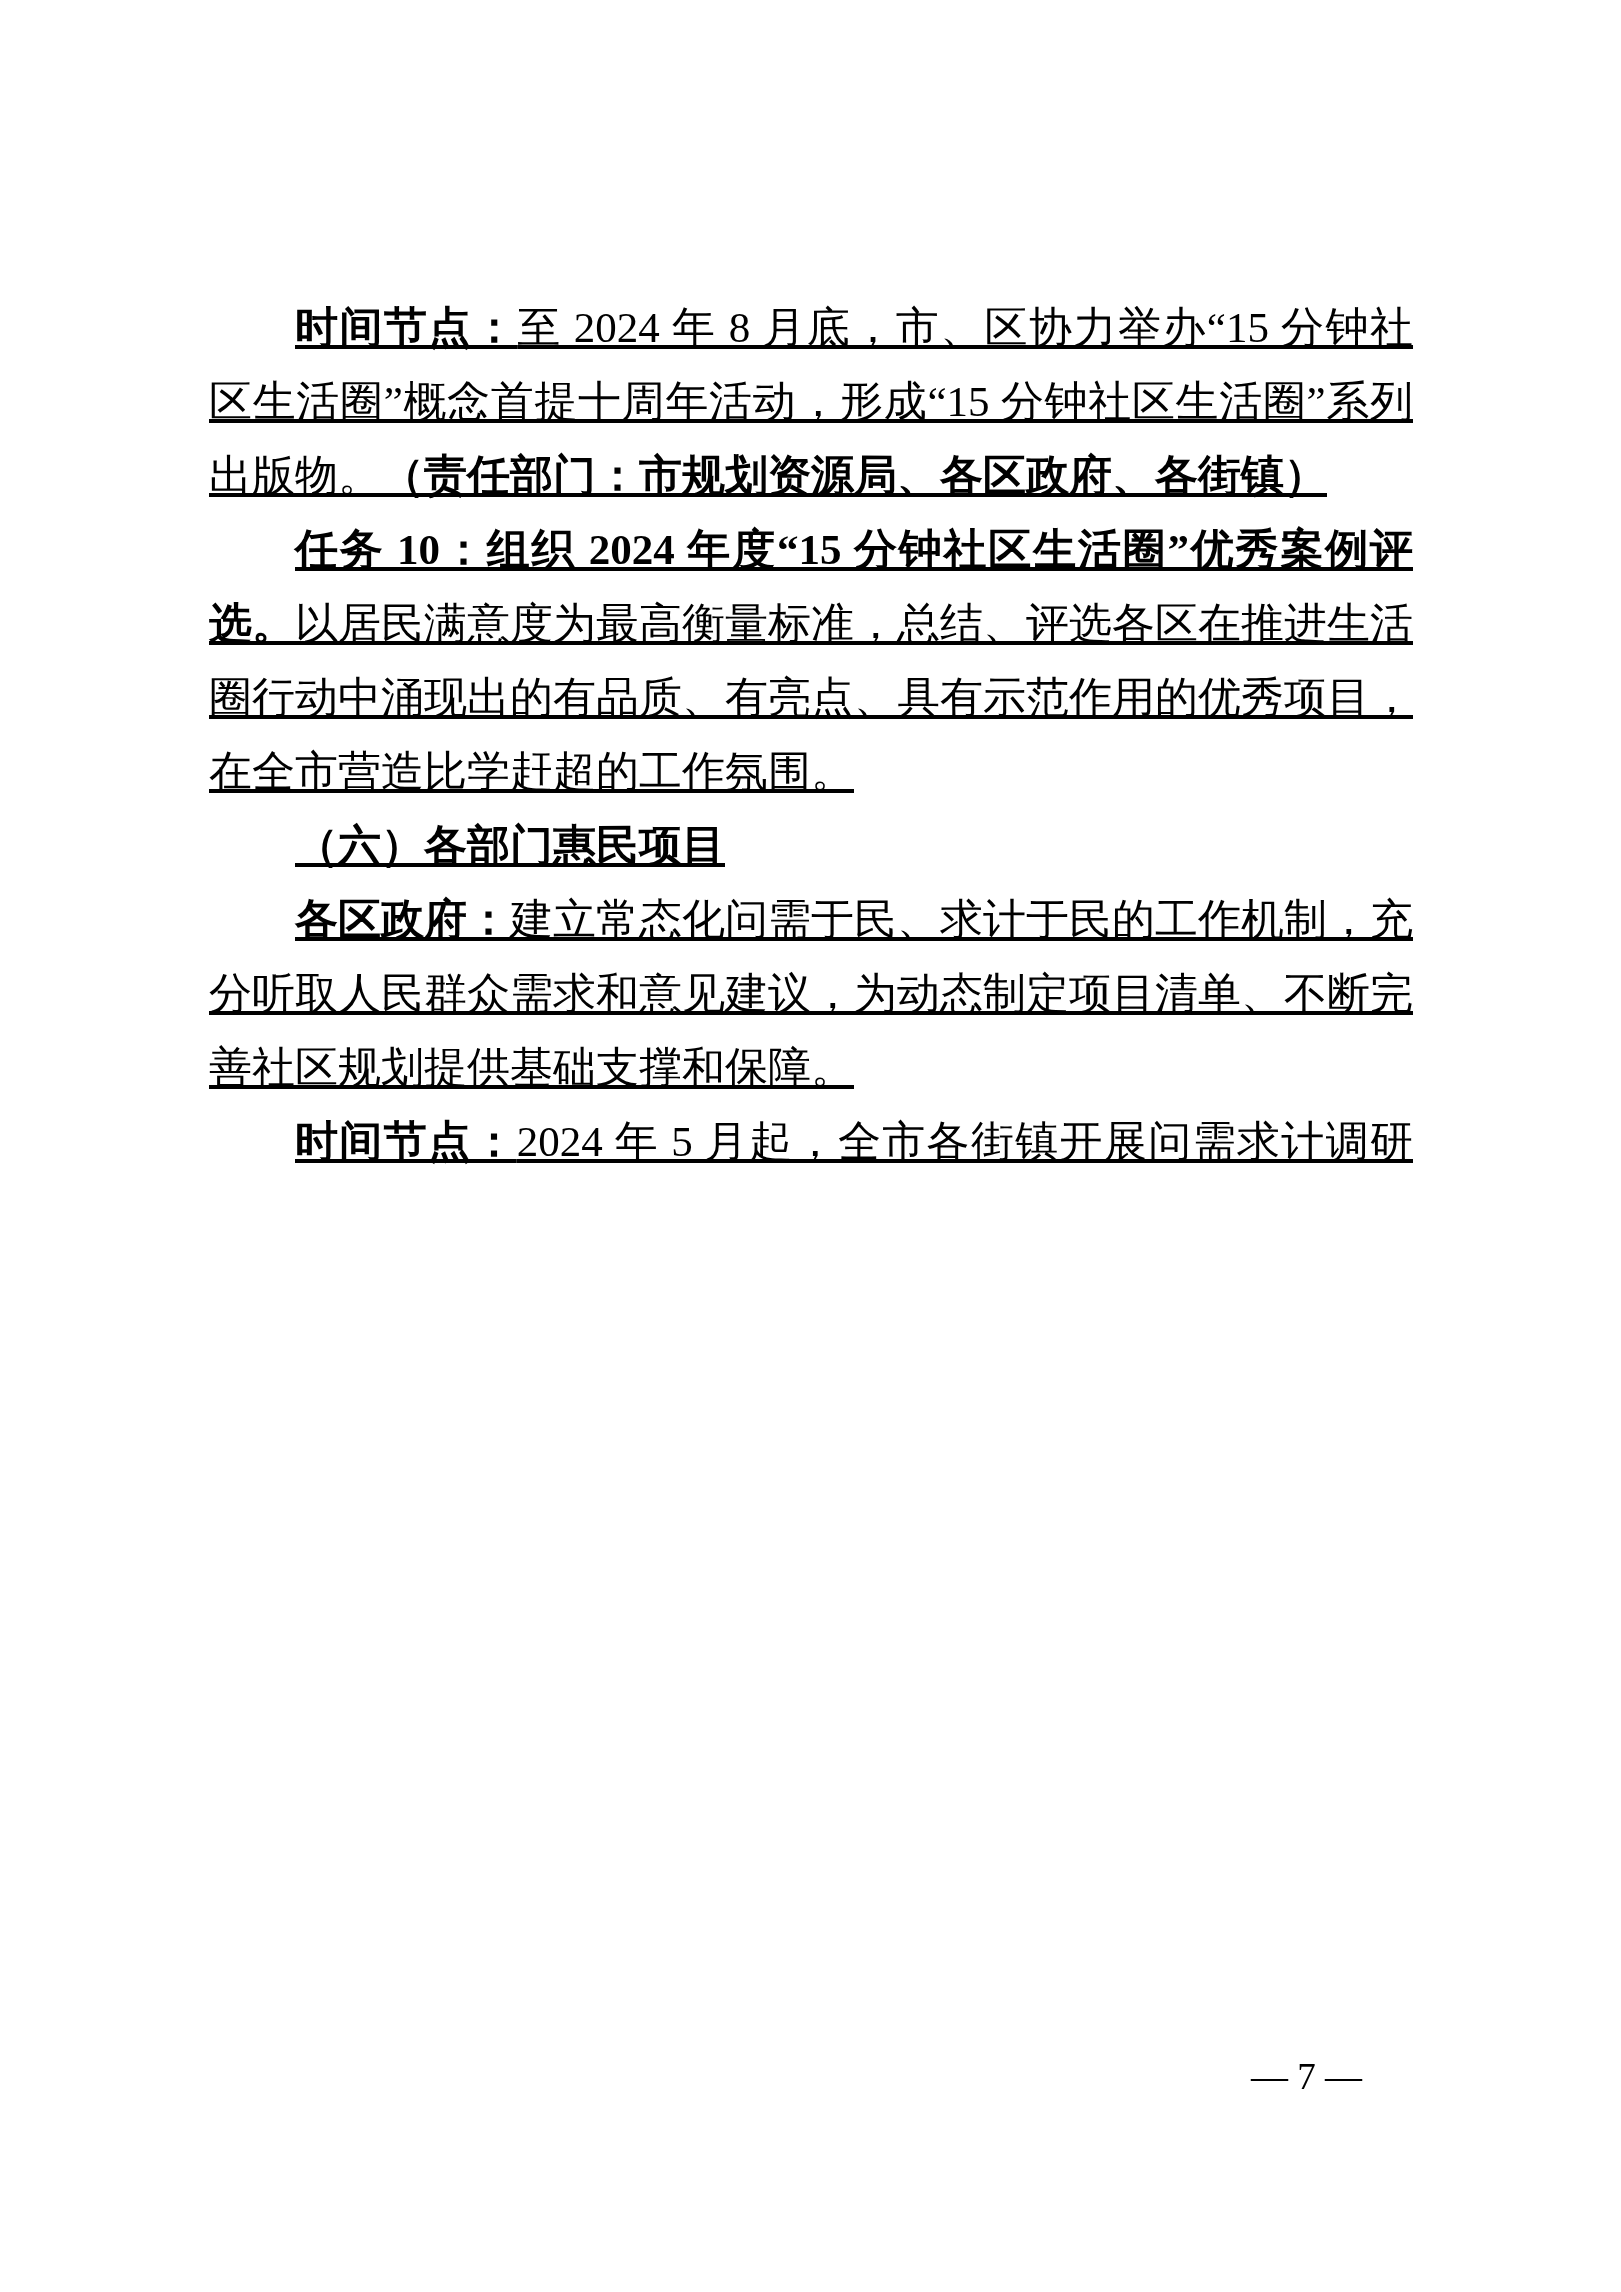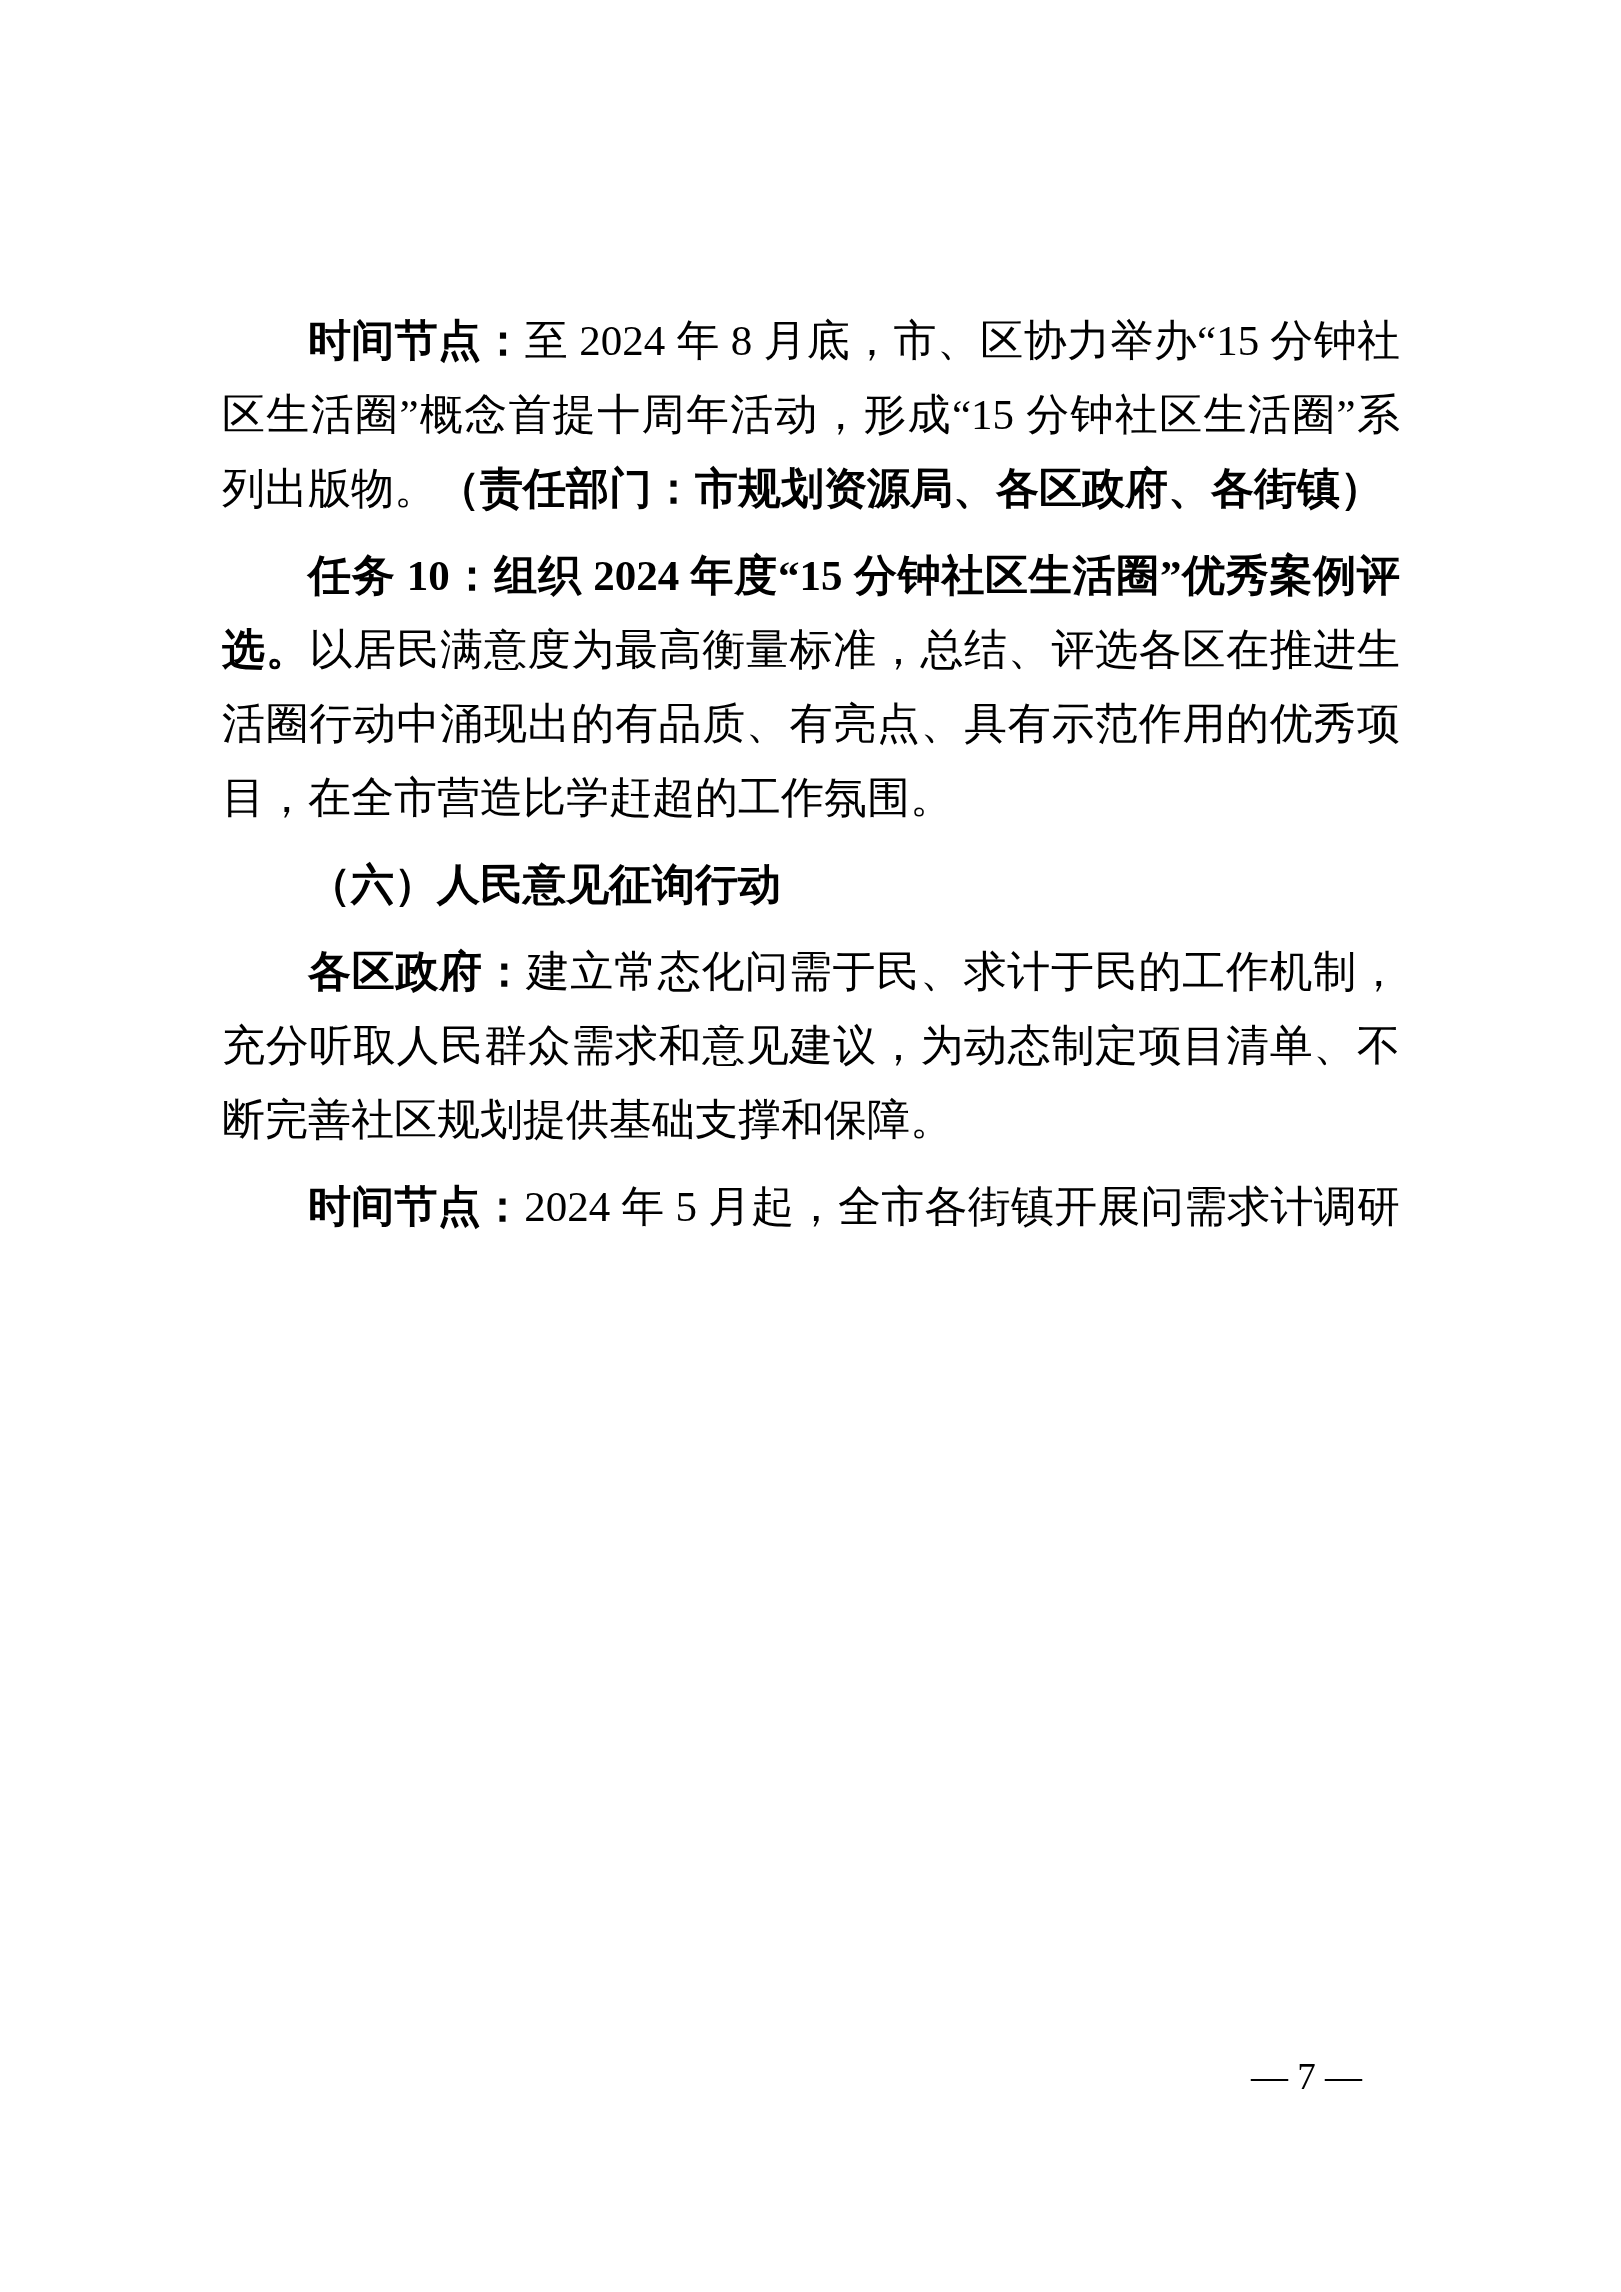--- a/index.html
+++ b/index.html
@@ -16,28 +16,29 @@
     font-family: "Liberation Serif", "DejaVu Serif", serif;
     overflow: hidden;
   }
   .doc-body {
     position: absolute;
     left: 209px;
     top: 291px;
     width: 1204px;
   }
   .para {
-    margin: 13px;
+    margin: 0;
     padding: 0;
     font-size: 43px;
     line-height: 74px;
     text-align: justify;
     text-indent: 2em;
     letter-spacing: 0;
     word-break: normal;
+    text-decoration: underline;
   }
   .para.continues {
     text-align-last: justify;
   }
   .run {
     font-weight: 400;
   }
   .run.bold-run {
     font-weight: 700;
   }
@@ -52,19 +53,19 @@
     white-space: nowrap;
   }
 </style>
 </head>
 <body>
 
 <div class="page">
   <main class="doc-body" id="doc-body">
       <p class="para"><span class="run bold-run">时间节点：</span><span class="run">至 2024 年 8 月底，市、区协力举办“15 分钟社区生活圈”概念首提十周年活动，形成“15 分钟社区生活圈”系列出版物。</span><span class="run bold-run">（责任部门：市规划资源局、各区政府、各街镇）</span></p>
       <p class="para"><span class="run bold-run">任务 10：组织 2024 年度“15 分钟社区生活圈”优秀案例评选。</span><span class="run">以居民满意度为最高衡量标准，总结、评选各区在推进生活圈行动中涌现出的有品质、有亮点、具有示范作用的优秀项目，在全市营造比学赶超的工作氛围。</span></p>
-      <p class="para"><span class="run bold-run">（六）人民意见征询行动</span></p>
+      <p class="para"><span class="run bold-run">（六）各部门惠民项目</span></p>
       <p class="para"><span class="run bold-run">各区政府：</span><span class="run">建立常态化问需于民、求计于民的工作机制，充分听取人民群众需求和意见建议，为动态制定项目清单、不断完善社区规划提供基础支撑和保障。</span></p>
       <p class="para continues"><span class="run bold-run">时间节点：</span><span class="run">2024 年 5 月起，全市各街镇开展问需求计调研</span></p>
     </main>
   <footer class="page-number">— 7 —</footer>
 </div>
 
 
 </body></html>

